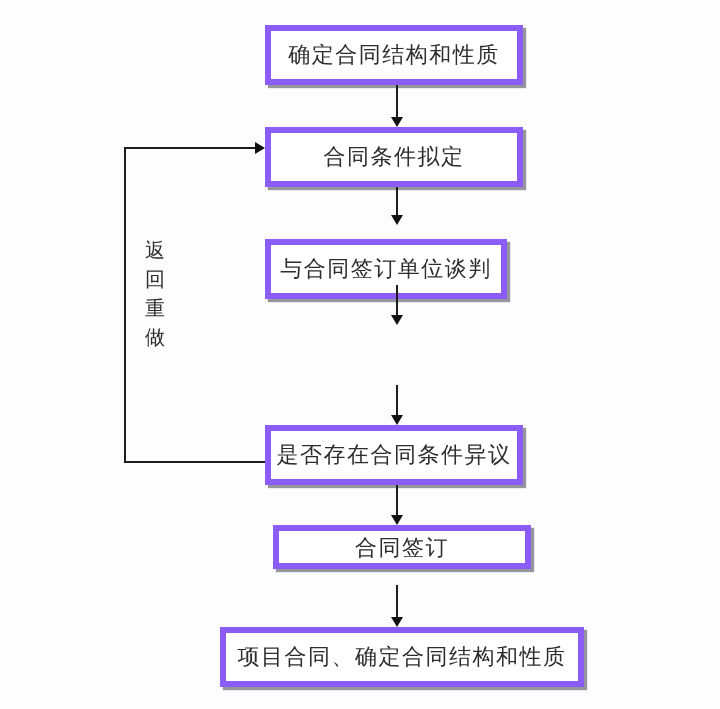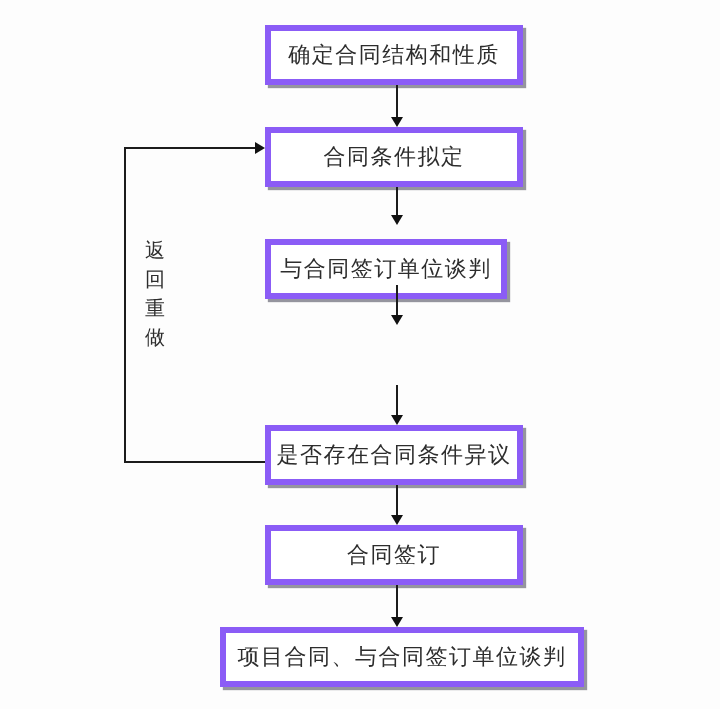--- a/index.html
+++ b/index.html
@@ -83,26 +83,26 @@
 
   <div class="node" style="left:265px; top:239px; width:242px; height:60px;">
     <span>与合同签订单位谈判</span>
   </div>
 
 
   <div class="node" style="left:265px; top:425px; width:258px; height:60px;">
     <span>是否存在合同条件异议</span>
   </div>
 
-  <div class="node" style="left:265px; top:525px; width:258px; height:60px;">
+  <div class="node" style="left:273px; top:525px; width:258px; height:44px;align-items:flex-end;">
     <span>合同签订</span>
   </div>
 
   <div class="node" style="left:220px; top:627px; width:364px; height:60px;">
-    <span>项目合同、与合同签订单位谈判</span>
+    <span>项目合同、确定合同结构和性质</span>
   </div>
 
   <div class="vline" style="left:396px; top:85px;  height:32px;"></div>
   <div class="ah-down" style="left:391px; top:117px;"></div>
 
   <div class="vline" style="left:396px; top:187px; height:28px;"></div>
   <div class="ah-down" style="left:391px; top:215px;"></div>
 
   <div class="vline" style="left:396px; top:285px; height:30px;"></div>
   <div class="ah-down" style="left:391px; top:315px;"></div>

